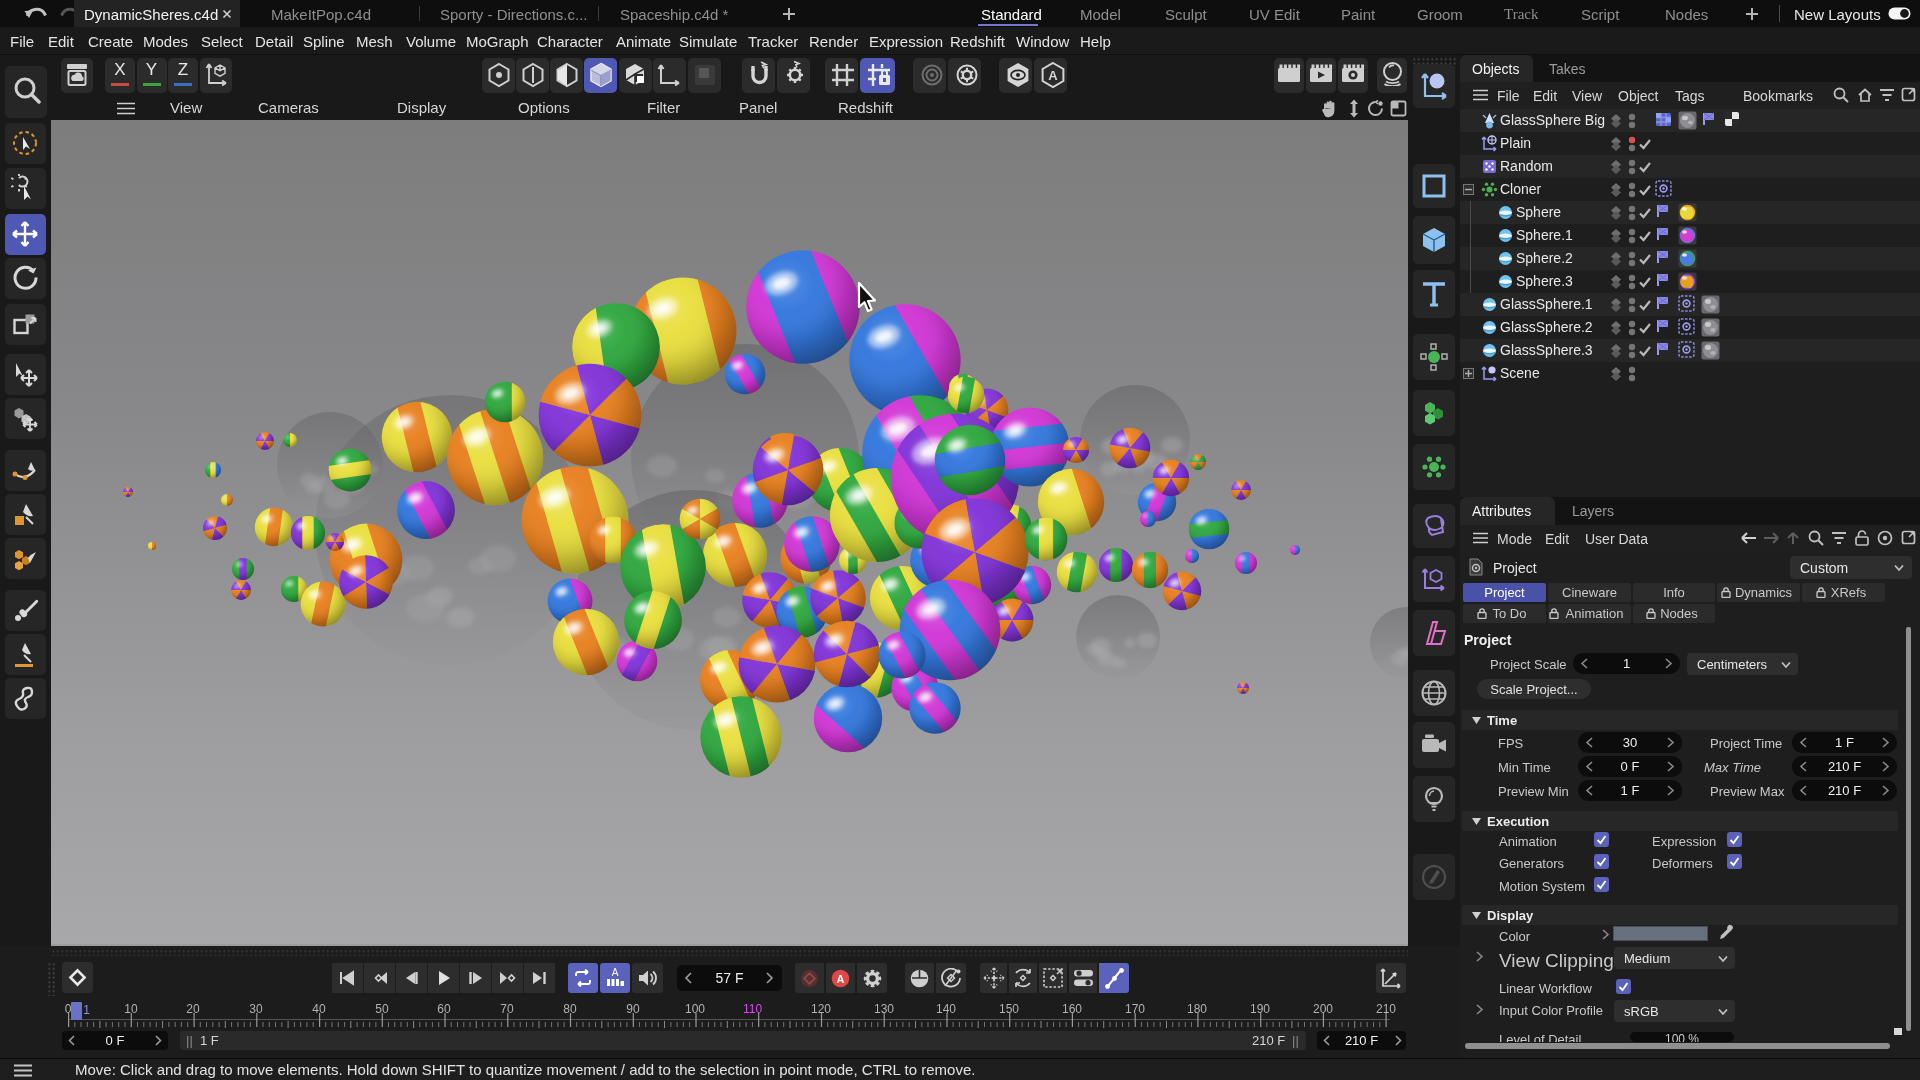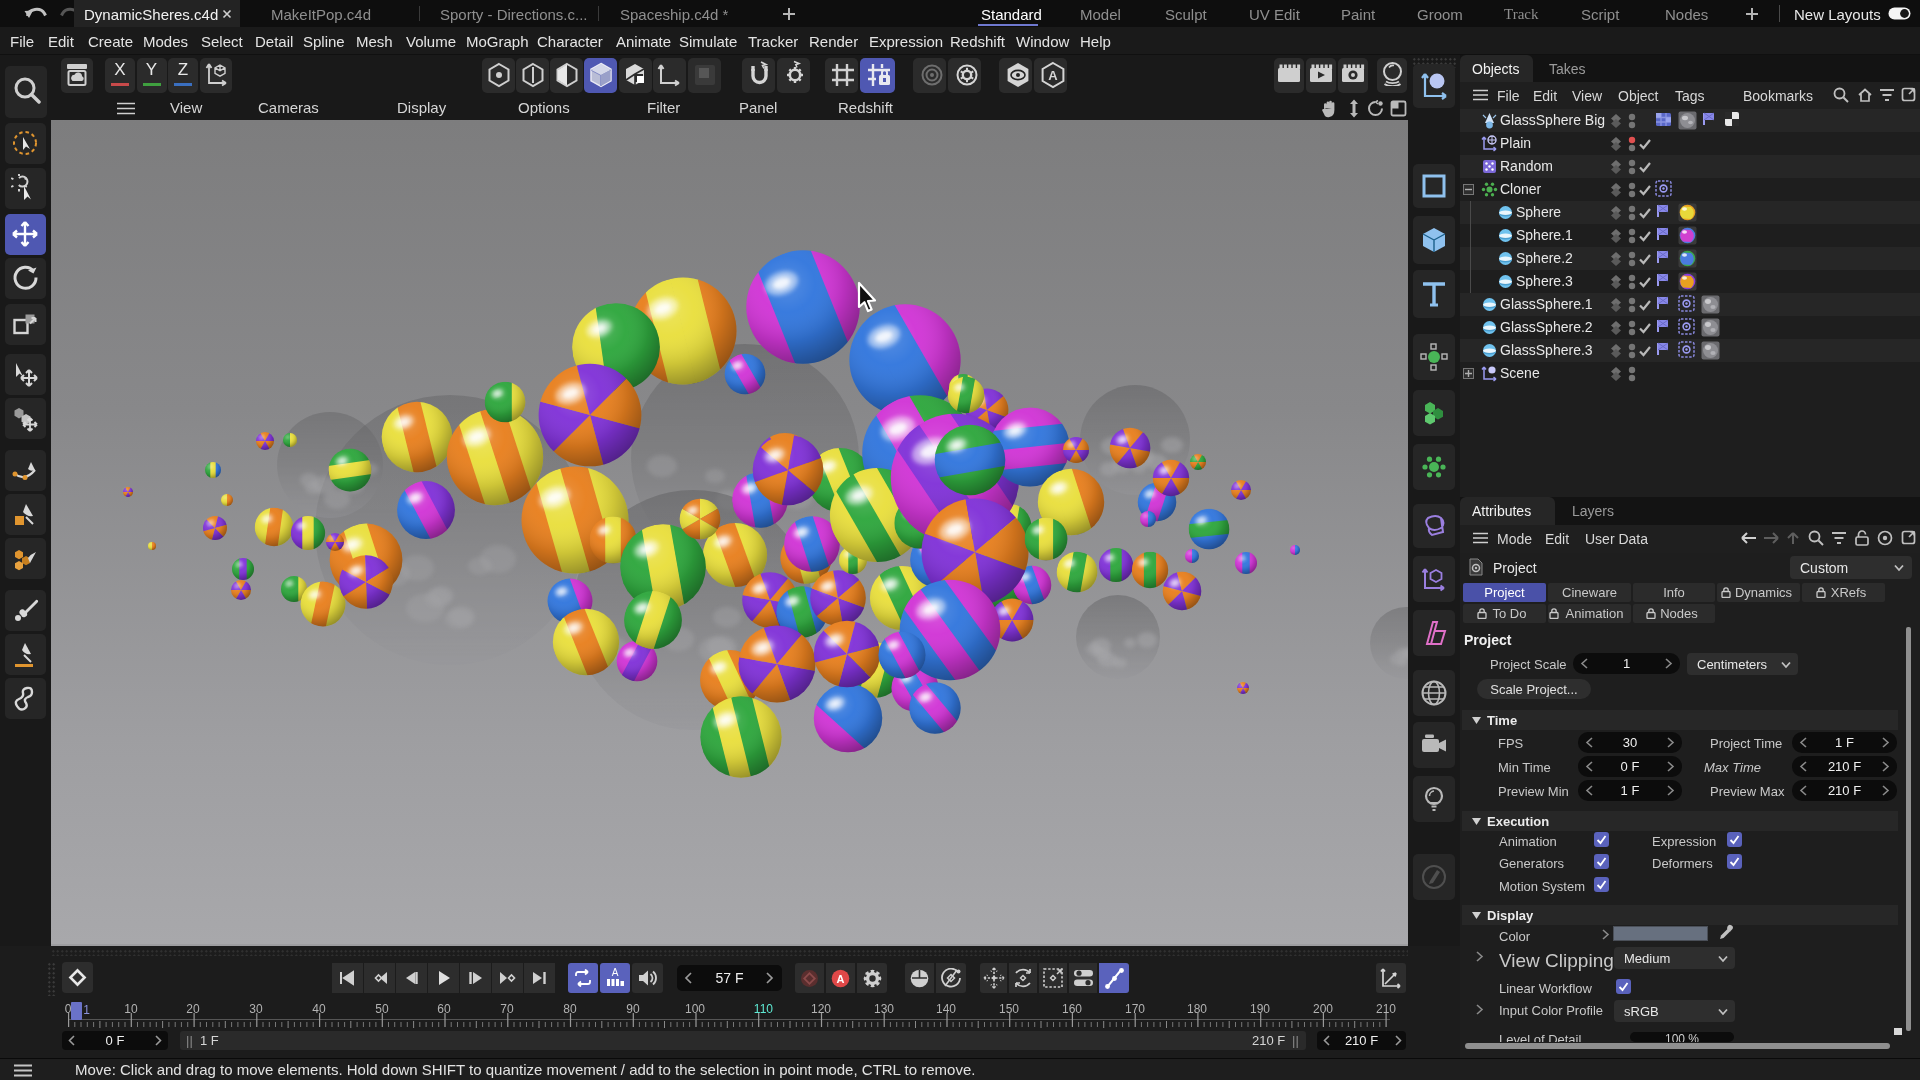--- a/index.html
+++ b/index.html
@@ -2728,21 +2728,21 @@
     <div class="txt" style="left:116px;top:1002px;width:30px;text-align:center;font-size:12px;color:#b2b2b2;">10</div>
     <div class="txt" style="left:178px;top:1002px;width:30px;text-align:center;font-size:12px;color:#b2b2b2;">20</div>
     <div class="txt" style="left:241px;top:1002px;width:30px;text-align:center;font-size:12px;color:#b2b2b2;">30</div>
     <div class="txt" style="left:304px;top:1002px;width:30px;text-align:center;font-size:12px;color:#b2b2b2;">40</div>
     <div class="txt" style="left:367px;top:1002px;width:30px;text-align:center;font-size:12px;color:#b2b2b2;">50</div>
     <div class="txt" style="left:429px;top:1002px;width:30px;text-align:center;font-size:12px;color:#b2b2b2;">60</div>
     <div class="txt" style="left:492px;top:1002px;width:30px;text-align:center;font-size:12px;color:#b2b2b2;">70</div>
     <div class="txt" style="left:555px;top:1002px;width:30px;text-align:center;font-size:12px;color:#b2b2b2;">80</div>
     <div class="txt" style="left:618px;top:1002px;width:30px;text-align:center;font-size:12px;color:#b2b2b2;">90</div>
     <div class="txt" style="left:680px;top:1002px;width:30px;text-align:center;font-size:12px;color:#b2b2b2;">100</div>
-    <div class="txt" style="left:743px;top:1002px;width:30px;text-align:right;font-size:12px;color:#5eead4;">110</div>
+    <div class="txt" style="left:743px;top:1002px;width:30px;text-align:left;font-size:12px;color:#d946ef;">110</div>
     <div class="txt" style="left:806px;top:1002px;width:30px;text-align:center;font-size:12px;color:#b2b2b2;">120</div>
     <div class="txt" style="left:869px;top:1002px;width:30px;text-align:center;font-size:12px;color:#b2b2b2;">130</div>
     <div class="txt" style="left:931px;top:1002px;width:30px;text-align:center;font-size:12px;color:#b2b2b2;">140</div>
     <div class="txt" style="left:994px;top:1002px;width:30px;text-align:center;font-size:12px;color:#b2b2b2;">150</div>
     <div class="txt" style="left:1057px;top:1002px;width:30px;text-align:center;font-size:12px;color:#b2b2b2;">160</div>
     <div class="txt" style="left:1120px;top:1002px;width:30px;text-align:center;font-size:12px;color:#b2b2b2;">170</div>
     <div class="txt" style="left:1182px;top:1002px;width:30px;text-align:center;font-size:12px;color:#b2b2b2;">180</div>
     <div class="txt" style="left:1245px;top:1002px;width:30px;text-align:center;font-size:12px;color:#b2b2b2;">190</div>
     <div class="txt" style="left:1308px;top:1002px;width:30px;text-align:center;font-size:12px;color:#b2b2b2;">200</div>
     <div class="txt" style="left:1371px;top:1002px;width:30px;text-align:center;font-size:12px;color:#b2b2b2;">210</div>

